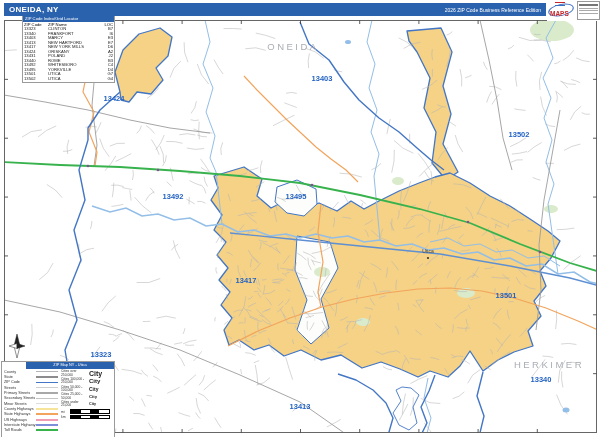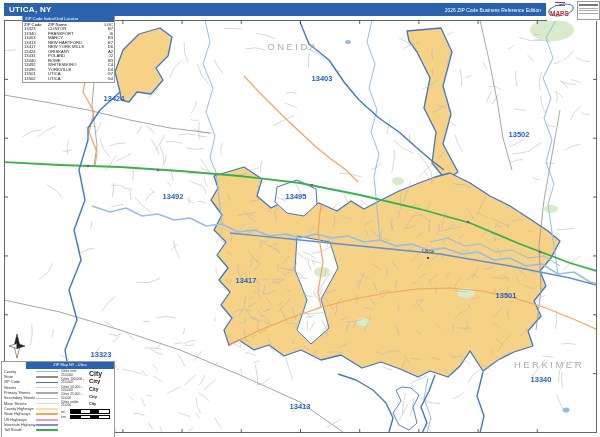--- a/index.html
+++ b/index.html
@@ -78,21 +78,21 @@
   .scale .lbl{font-size:3.4px;color:#333;width:7px;}
   .scalebar{width:38px;height:2.2px;border:.5px solid #000;
             background:repeating-linear-gradient(90deg,#000 0 9.5px,#fff 9.5px 19px);}
 </style>
 </head>
 <body>
 
 <div class="page">
 
   <div class="titlebar">
-    <span class="t">UTICA, NY</span>
+    <span class="t">ONEIDA, NY</span>
     <span class="e">2026 ZIP Code Business Reference Edition</span>
   </div>
 
   <div class="logo">
     <div class="logo-mark">
       <div class="flag"></div>
       <div class="swoosh"></div>
       <div class="word">MAPS</div>
     </div>
     <div class="logo-box">

